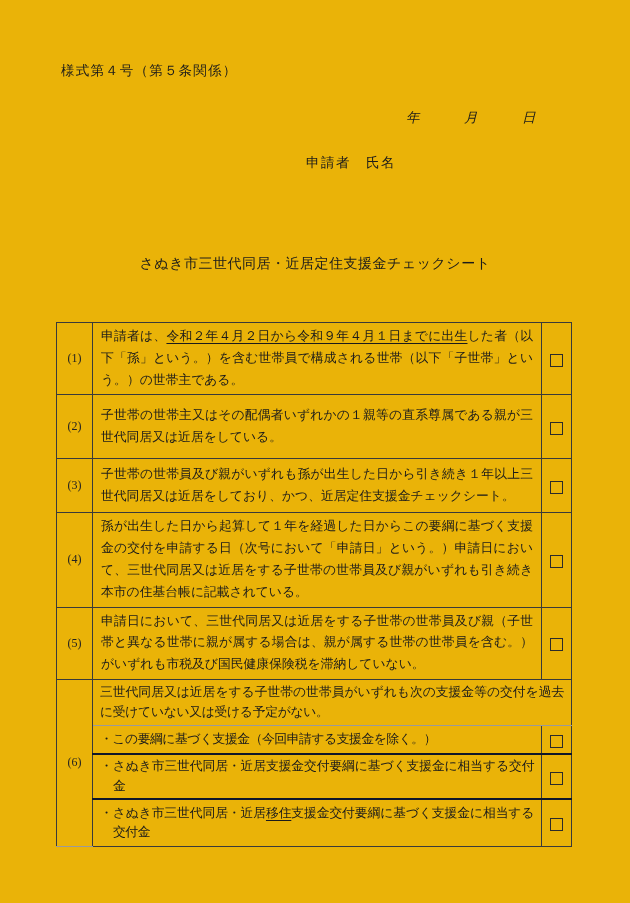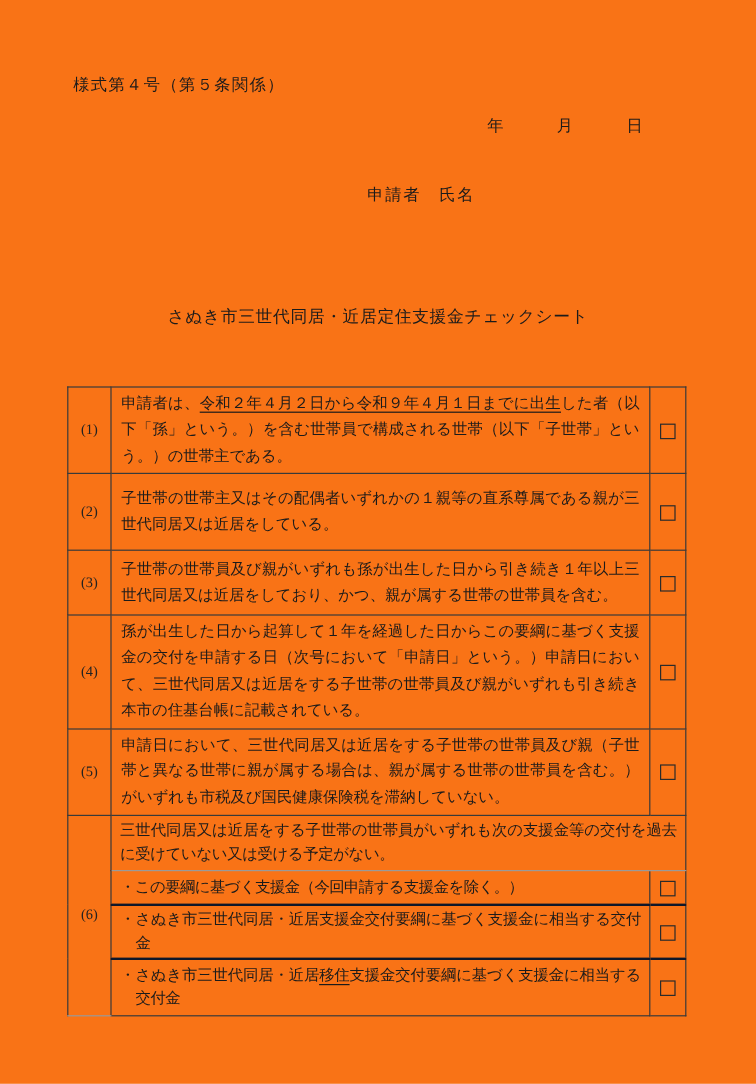--- a/index.html
+++ b/index.html
@@ -4,24 +4,24 @@
 <style>
   html,body{margin:0;padding:0;}
   body{
     width:630px;height:903px;
     background:#f4f4f4;
     font-family:"Liberation Serif","DejaVu Serif",serif;
     color:#1b1b1b;
   }
   .page{
     position:relative;width:630px;height:903px;
-    background:#f97316;overflow:hidden;
+    background:#eab308;overflow:hidden;
   }
   .form-number{position:absolute;top:62px;left:61px;font-size:13.5px;letter-spacing:1.2px;}
-  .date-line{position:absolute;top:96px;left:406px;font-size:13.5px;letter-spacing:1px;white-space:pre;}
+  .date-line{position:absolute;top:109px;left:406px;font-size:13.5px;letter-spacing:1px;white-space:pre;font-style:italic;}
   .applicant-line{position:absolute;top:154px;left:306px;font-size:13.5px;letter-spacing:1.5px;white-space:pre;}
   .doc-title{position:absolute;top:211px;left:0;width:630px;text-align:center;font-size:14px;letter-spacing:0.5px;font-weight:normal;margin-top:44px;}
   .instructions{position:absolute;top:279px;left:56px;width:514px;font-size:13.5px;line-height:24px;letter-spacing:0.7px;}
 
   table.check-table{
     position:absolute;top:322px;left:56px;width:515px;
     border-collapse:collapse;table-layout:fixed;
     border:1.5px solid #2e2e2e;background:transparent;
   }
   col.c-no{width:36px;} col.c-txt{width:449px;} col.c-chk{width:30px;}
@@ -68,21 +68,21 @@
     </tr>
 
     <tr class="r2">
       <td class="no">(2)</td>
       <td class="txt">子世帯の世帯主又はその配偶者いずれかの１親等の直系尊属である親が三世代同居又は近居をしている。</td>
       <td class="chk"><span class="cbx"></span></td>
     </tr>
 
     <tr class="r3">
       <td class="no">(3)</td>
-      <td class="txt">子世帯の世帯員及び親がいずれも孫が出生した日から引き続き１年以上三世代同居又は近居をしており、かつ、親が属する世帯の世帯員を含む。</td>
+      <td class="txt">子世帯の世帯員及び親がいずれも孫が出生した日から引き続き１年以上三世代同居又は近居をしており、かつ、近居定住支援金チェックシート。</td>
       <td class="chk"><span class="cbx"></span></td>
     </tr>
 
     <tr class="r4">
       <td class="no">(4)</td>
       <td class="txt">孫が出生した日から起算して１年を経過した日からこの要綱に基づく支援金の交付を申請する日（次号において「申請日」という。）申請日において、三世代同居又は近居をする子世帯の世帯員及び親がいずれも引き続き本市の住基台帳に記載されている。</td>
       <td class="chk"><span class="cbx"></span></td>
     </tr>
 
     <tr class="r5">

